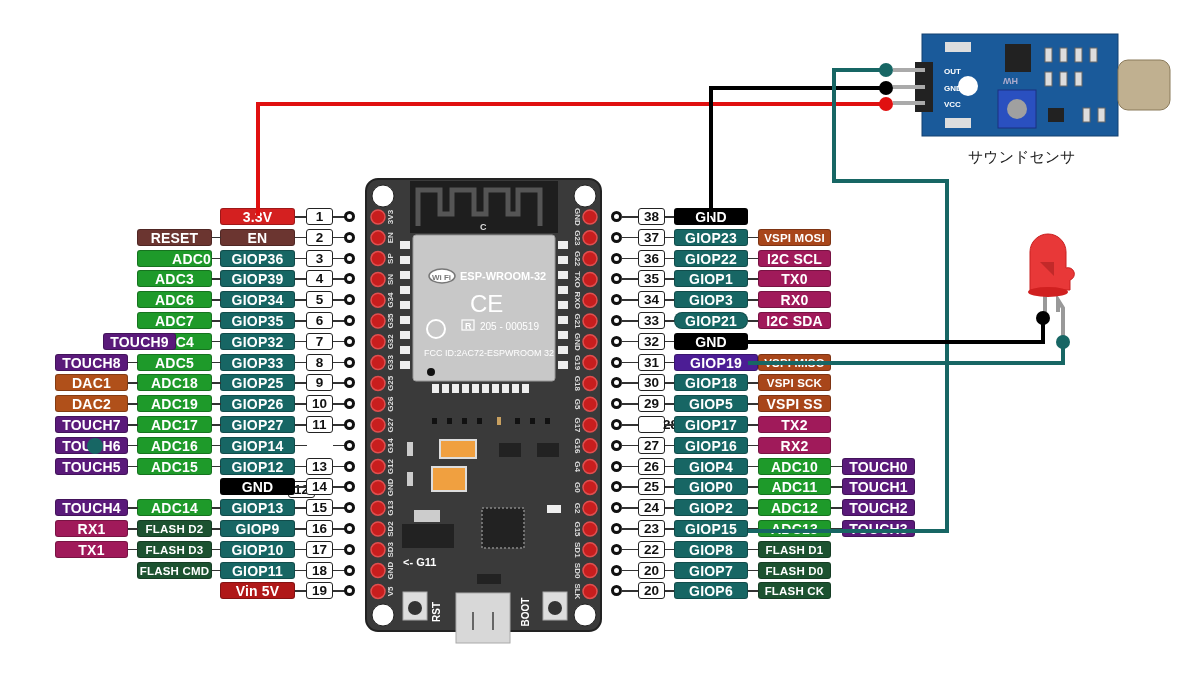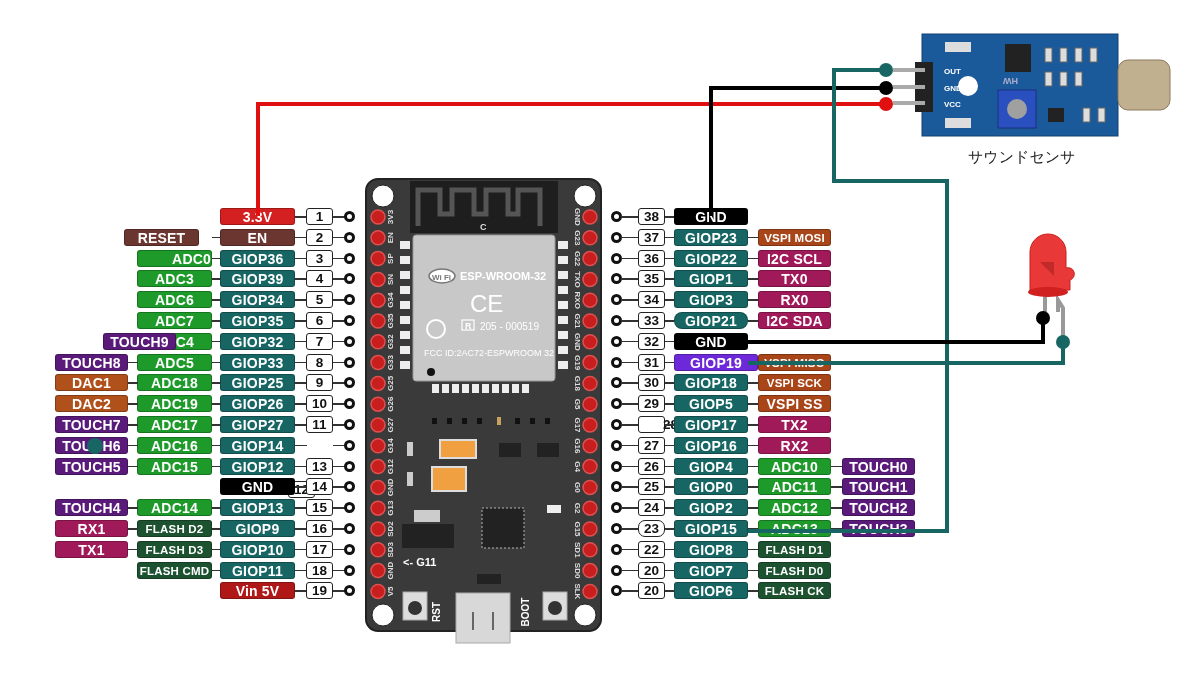--- a/index.html
+++ b/index.html
@@ -182,21 +182,21 @@
         <div class="conn" style="left: 333px; top: 216px; width: 12px;"></div>
         <div class="ring" style="left: 344px; top: 211px;"></div>
       </div>
       <div>
         <div class="lbl" style="left: 220px; top: 228.8px; width: 75px; background: rgb(107, 53, 48);">EN</div>
         <div class="conn" style="left: 295px; top: 236.8px; width: 12px;"></div>
         <div class="num" style="left: 306px; top: 228.8px;">2</div>
         <div class="conn" style="left: 333px; top: 236.8px; width: 12px;"></div>
         <div class="ring" style="left: 344px; top: 231.8px;"></div>
         <div class="conn" style="left: 212px; top: 236.8px; width: 9px;"></div>
-        <div class="lbl" style="left: 124px; top: 228.8px; width: 75px; background: rgb(107, 53, 48);">RESET</div>
+        <div class="lbl" style="left: 137px; top: 228.8px; width: 75px; background: rgb(107, 53, 48);">RESET</div>
       </div>
       <div>
         <div class="lbl" style="left: 220px; top: 249.6px; width: 75px; background: rgb(23, 102, 100);">GIOP36</div>
         <div class="conn" style="left: 295px; top: 257.6px; width: 12px;"></div>
         <div class="num" style="left: 306px; top: 249.6px;">3</div>
         <div class="conn" style="left: 333px; top: 257.6px; width: 12px;"></div>
         <div class="ring" style="left: 344px; top: 252.6px;"></div>
         <div class="conn" style="left: 212px; top: 257.6px; width: 9px;"></div>
         <div class="lbl" style="left: 137px; top: 249.6px; width: 75px; background: rgb(30, 154, 42); text-align: right;">ADC0</div>
       </div>
@@ -419,21 +419,21 @@
         <div class="conn" style="left: 621px; top: 340.8px; width: 17px;"></div>
         <div class="num" style="left: 638px; top: 332.8px;">32</div>
         <div class="conn" style="left: 665px; top: 340.8px; width: 10px;"></div>
         <div class="lbl" style="left: 674px; top: 332.8px; width: 74px; background: rgb(0, 0, 0);">GND</div>
       </div>
       <div>
         <div class="ring" style="left: 611px; top: 356.6px;"></div>
         <div class="conn" style="left: 621px; top: 361.6px; width: 17px;"></div>
         <div class="num" style="left: 638px; top: 353.6px;">31</div>
         <div class="conn" style="left: 665px; top: 361.6px; width: 10px;"></div>
-        <div class="lbl" style="left: 674px; top: 353.6px; width: 84px; background: #6d28d9;">GIOP19</div>
+        <div class="lbl" style="left: 674px; top: 353.6px; width: 84px; background: #4c1d95;">GIOP19</div>
         <div class="conn" style="left: 748px; top: 361.6px; width: 10px;"></div>
         <div class="lbl small" style="left: 758px; top: 353.6px; width: 73px; background: rgb(168, 70, 26);">VSPI MISO</div>
       </div>
       <div>
         <div class="ring" style="left: 611px; top: 377.4px;"></div>
         <div class="conn" style="left: 621px; top: 382.4px; width: 17px;"></div>
         <div class="num" style="left: 638px; top: 374.4px;">30</div>
         <div class="conn" style="left: 665px; top: 382.4px; width: 10px;"></div>
         <div class="lbl" style="left: 674px; top: 374.4px; width: 74px; background: rgb(23, 102, 100);">GIOP18</div>
         <div class="conn" style="left: 748px; top: 382.4px; width: 10px;"></div>
@@ -495,21 +495,21 @@
         <div class="conn" style="left: 665px; top: 507.2px; width: 10px;"></div>
         <div class="lbl" style="left: 674px; top: 499.2px; width: 74px; background: rgb(23, 102, 100);">GIOP2</div>
         <div class="conn" style="left: 748px; top: 507.2px; width: 10px;"></div>
         <div class="lbl" style="left: 758px; top: 499.2px; width: 73px; background: rgb(30, 154, 42);">ADC12</div>
         <div class="conn" style="left: 831px; top: 507.2px; width: 11px;"></div>
         <div class="lbl" style="left: 842px; top: 499.2px; width: 73px; background: rgb(90, 26, 122);">TOUCH2</div>
       </div>
       <div>
         <div class="ring" style="left: 611px; top: 523px;"></div>
         <div class="conn" style="left: 621px; top: 528px; width: 17px;"></div>
-        <div class="num" style="left: 638px; top: 520px; border-radius: 7px;">23</div>
+        <div class="num" style="left: 638px; top: 520px;">23</div>
         <div class="conn" style="left: 665px; top: 528px; width: 10px;"></div>
         <div class="lbl" style="left: 674px; top: 520px; width: 74px; background: rgb(23, 102, 100);">GIOP15</div>
         <div class="conn" style="left: 748px; top: 528px; width: 10px;"></div>
         <div class="lbl" style="left: 758px; top: 520px; width: 73px; background: rgb(30, 154, 42);">ADC13</div>
         <div class="conn" style="left: 831px; top: 528px; width: 11px;"></div>
         <div class="lbl" style="left: 842px; top: 520px; width: 73px; background: rgb(90, 26, 122);">TOUCH3</div>
       </div>
       <div>
         <div class="ring" style="left: 611px; top: 543.8px;"></div>
         <div class="conn" style="left: 621px; top: 548.8px; width: 17px;"></div>

